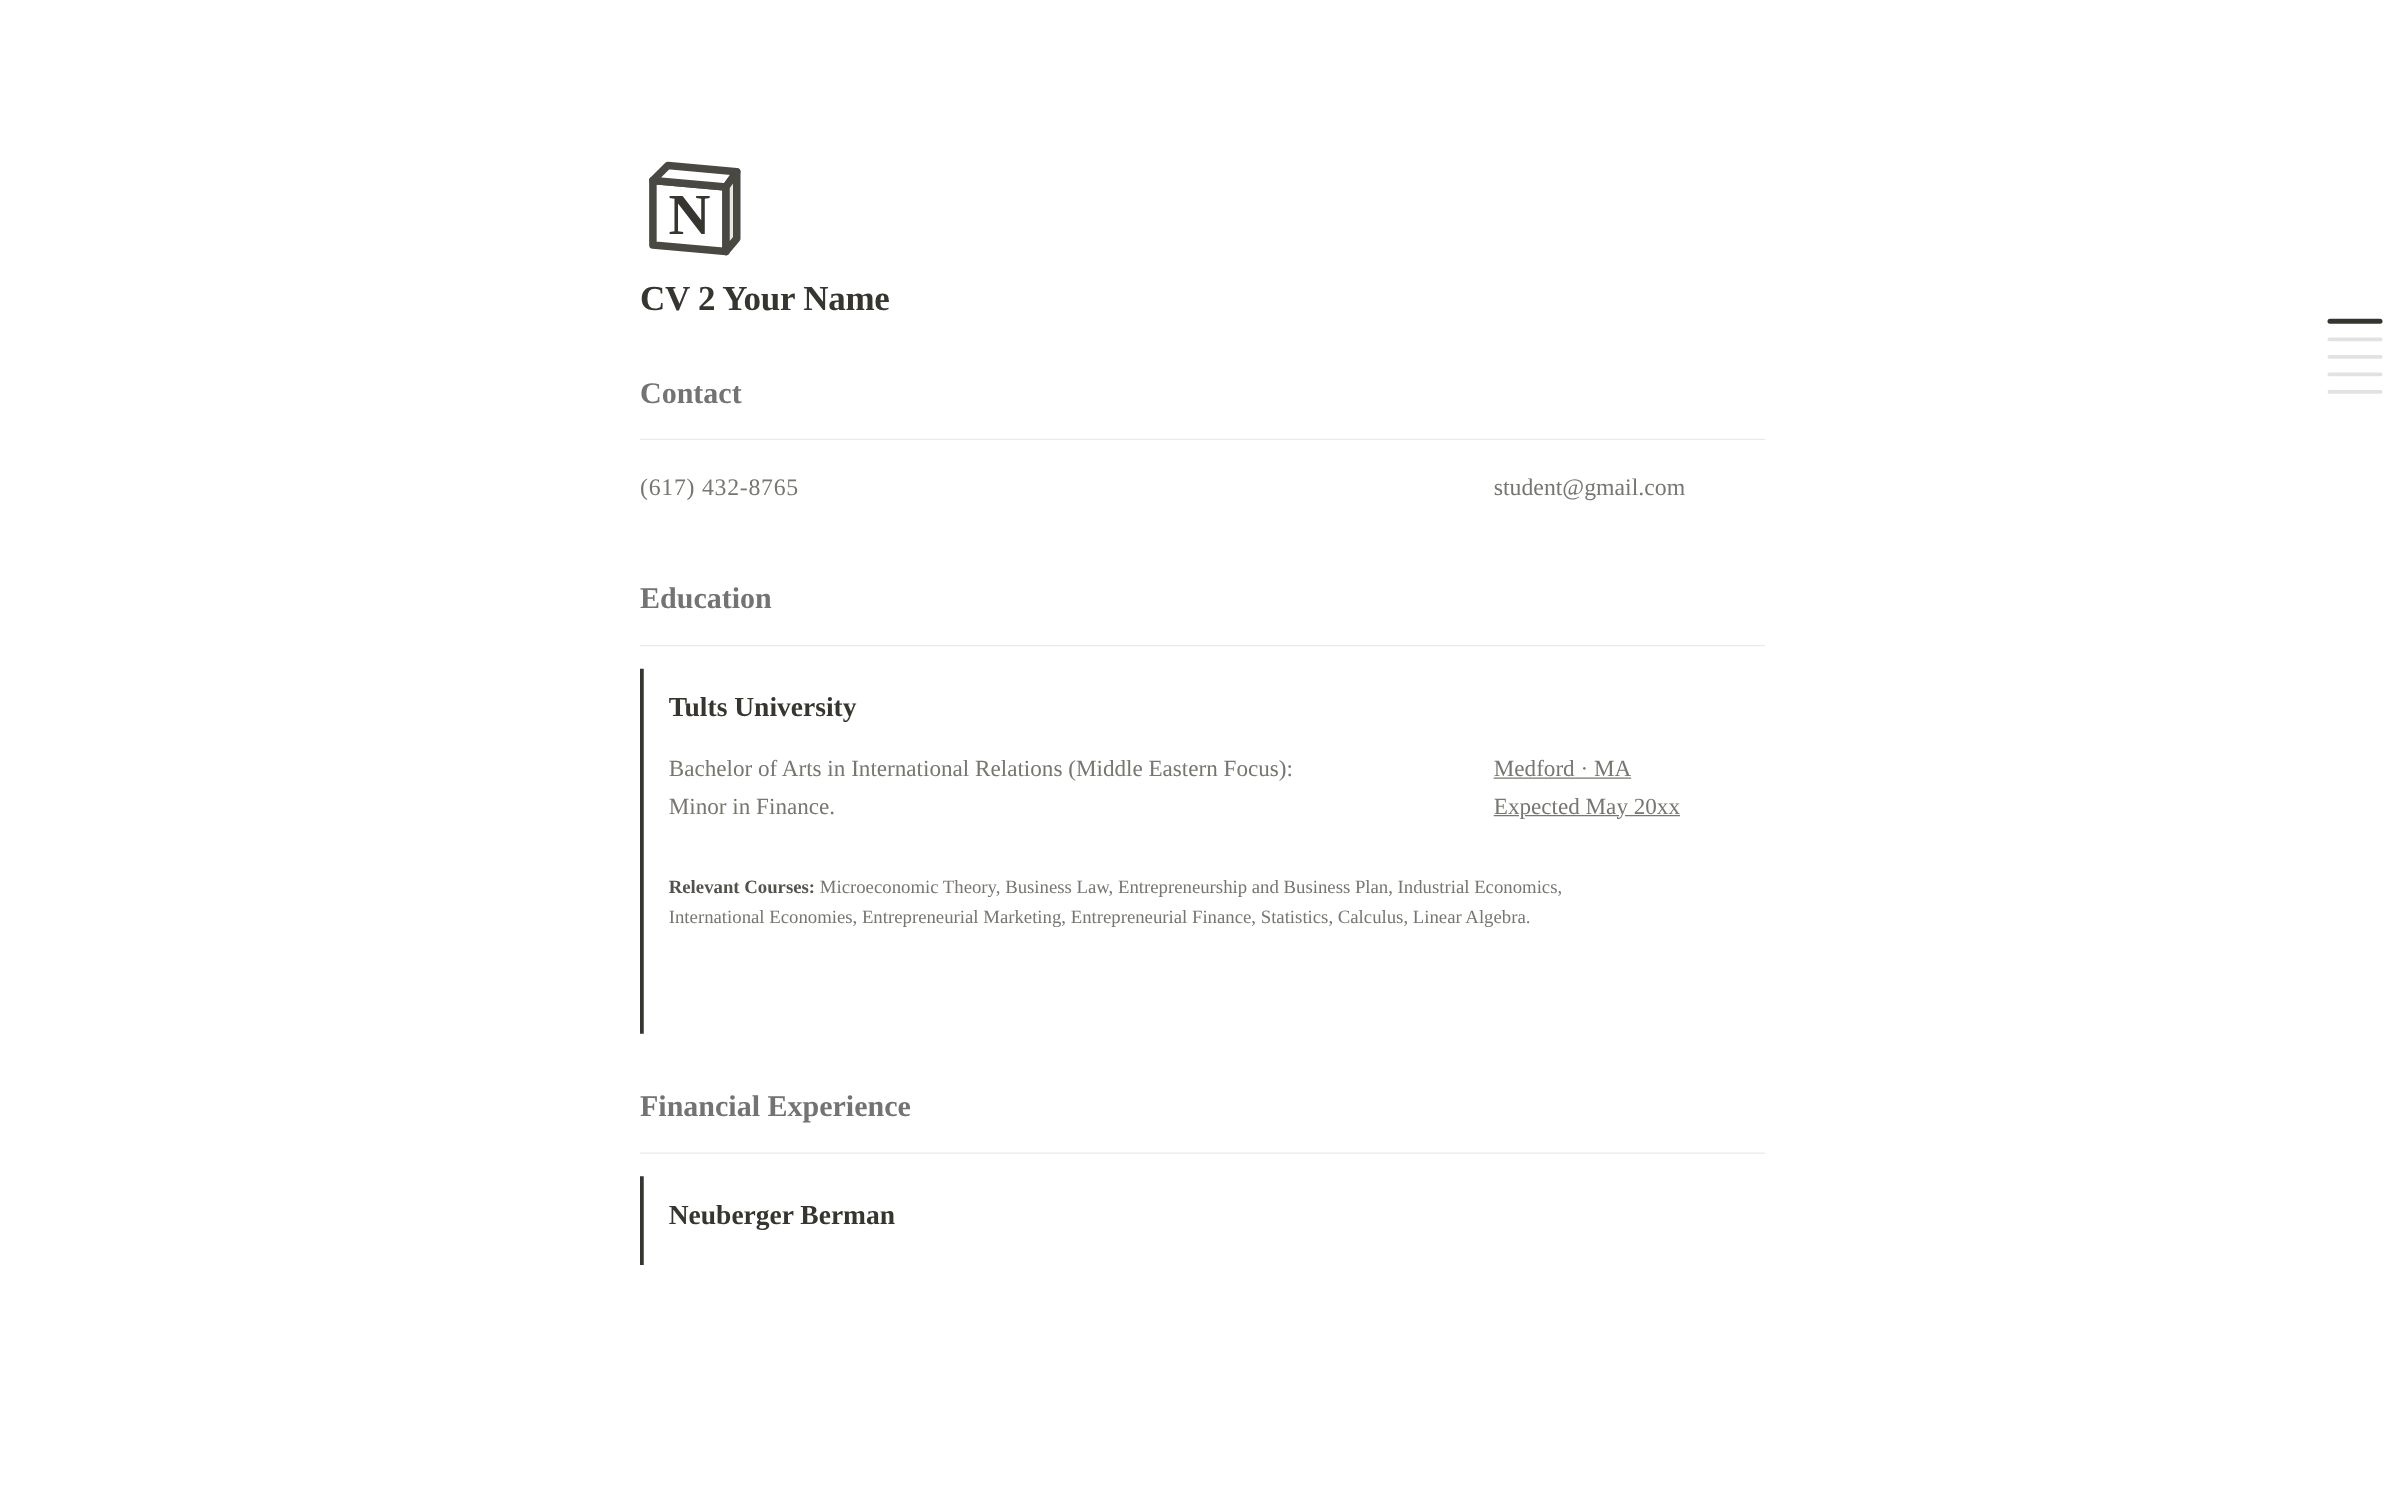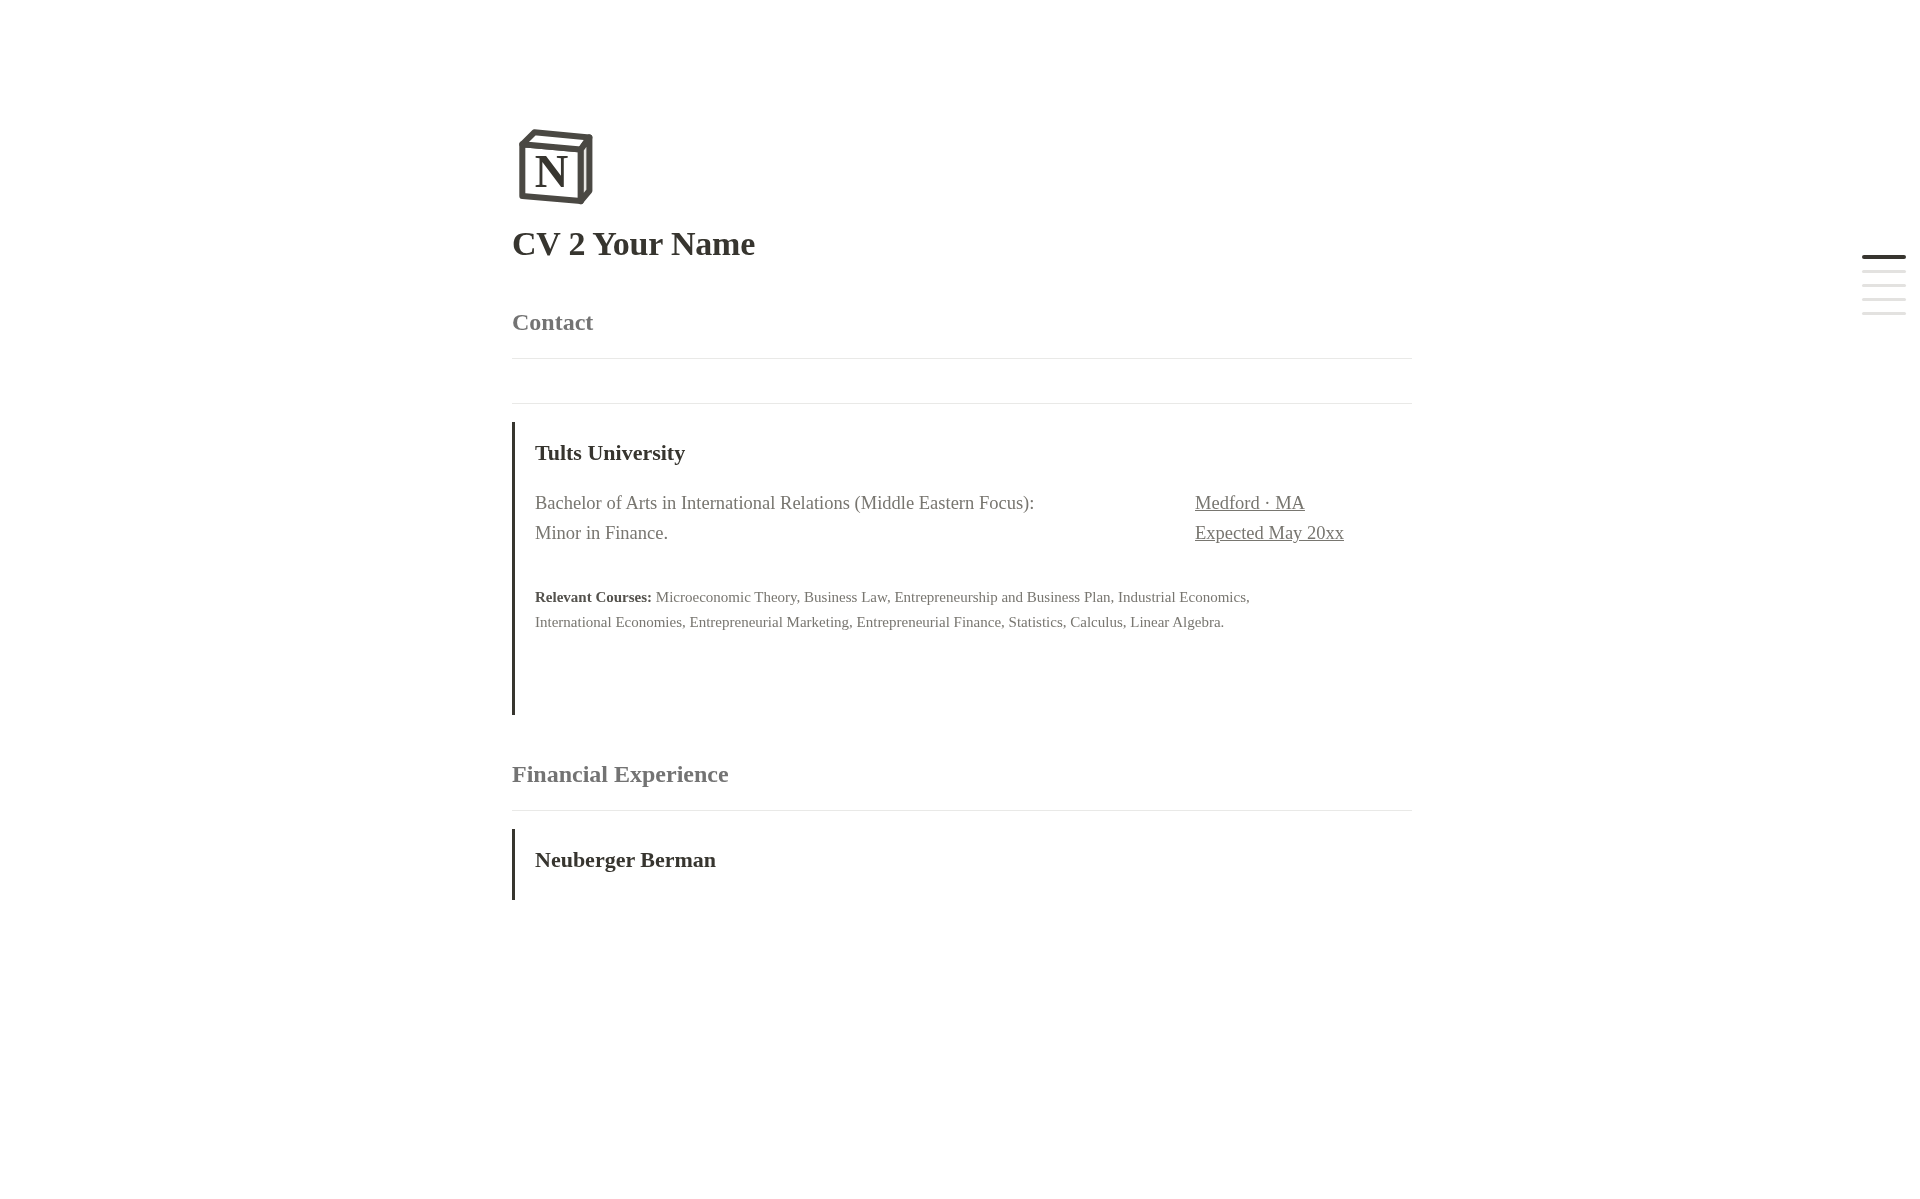--- a/index.html
+++ b/index.html
@@ -36,21 +36,21 @@
   
   .page-icon {
     margin-top: 122px;
     width: 86px;
     height: 86px;
     display: block;
   }
 
   
   .page-title {
-    font-size: 34px;
+    font-size: 28px;
     font-weight: bold;
     line-height: 1.15;
     letter-spacing: -0.2px;
     color: #37352f;
     margin: 16px 0 0 0;
     padding: 0;
   }
 
   
   .section {
@@ -194,23 +194,28 @@
       </g>
       <text x="46" y="76" font-family="Liberation Serif, serif" font-size="54" font-weight="bold" fill="#37352f" text-anchor="middle">N</text>
     </svg>
 
     <h1 class="page-title">CV 2 Your Name</h1>
 
     <div class="section">
       <h2 class="section-heading">Contact</h2>
       <div class="section-rule"></div>
 
+      <div class="contact-row">
+        <div class="contact-phone">(617) 432-8765</div>
+        <div class="contact-email">student@gmail.com</div>
+      </div>
     </div>
 
     <div class="section">
+      <h2 class="section-heading">Education</h2>
       <div class="section-rule"></div>
 
       <div class="quote-block">
         <div class="quote-bar"></div>
         <div class="quote-inner">
 
           <p class="entry-name">Tults University</p>
 
           <div class="two-col">
             <div class="col-left italic">Bachelor of Arts in International Relations (Middle Eastern Focus): Minor in Finance.</div>

